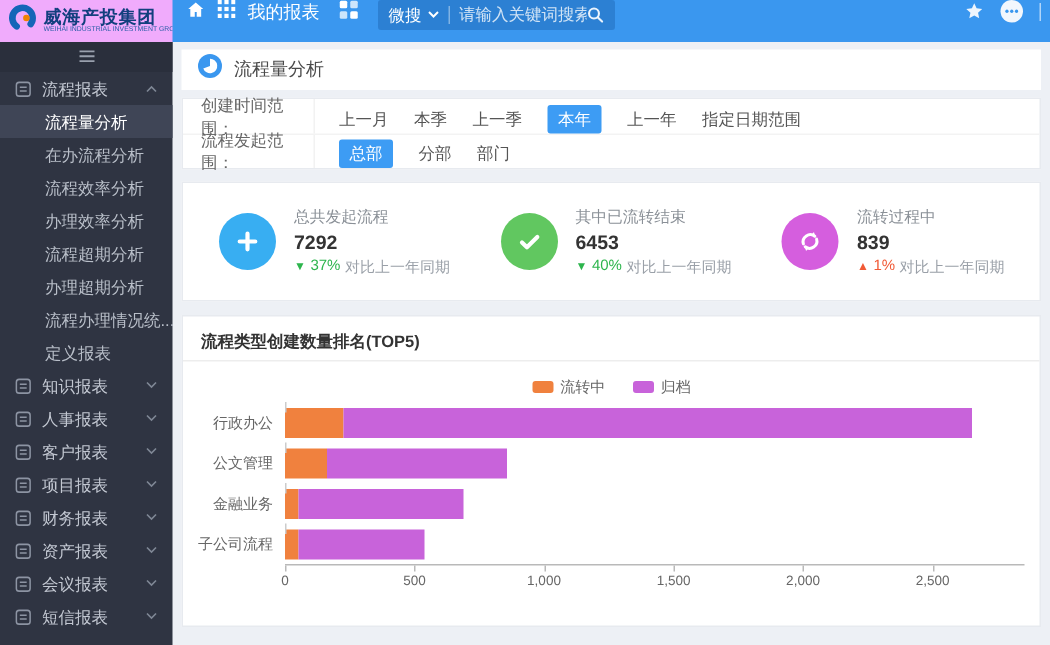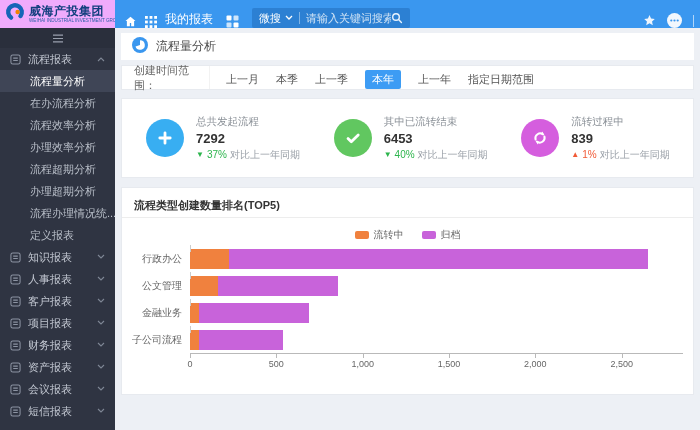--- a/index.html
+++ b/index.html
@@ -6,21 +6,21 @@
   html,body { width:700px; height:430px; overflow:hidden; }
   body { font-family:"Liberation Sans","DejaVu Sans",sans-serif; background:#edf0f5; }
   .app { position:relative; width:700px; height:430px; }
 
   
   header { position:absolute; top:0; left:0; right:0; height:28px; background:#3a97ef; display:flex; z-index:3; }
   .logo { width:115px; height:28px; background:#f0abfc; display:flex; align-items:center; padding-left:5px; gap:4px; flex:none; }
   .logo-text { line-height:1; overflow:hidden; }
   .company { font-size:12px; font-weight:bold; color:#123f7e; white-space:nowrap; letter-spacing:.5px; }
   .company-sub { font-size:5px; color:#2b5ea8; white-space:nowrap; transform:scale(.92); transform-origin:left; margin-top:1px; }
-  .hdr-main { flex:1; display:flex; align-items:flex-end; color:#fff; padding-left:9px; }
+  .hdr-main { flex:1; display:flex; align-items:flex-start; color:#fff; padding-left:9px; }
   .hicon { display:flex; align-items:center; margin-right:8px; cursor:pointer; }
   .nav-label { font-size:12px; cursor:pointer; margin-right:13px; }
   .searchbox { display:flex; align-items:center; background:rgba(10,70,140,.28); border-radius:2px; height:20px; padding:0 7px; margin-left:5px; width:158px; }
   .scope { font-size:11px; cursor:pointer; }
   .schev { margin-left:4px; display:flex; cursor:pointer; }
   .vdiv { width:1px; height:12px; background:rgba(255,255,255,.4); margin:0 6px; }
   .searchbox input { flex:1; min-width:0; background:transparent; border:none; outline:none; color:#fff; font-size:11px; font-family:inherit; }
   .searchbox input::placeholder { color:rgba(255,255,255,.78); }
   .sico-btn { display:flex; cursor:pointer; }
   .hdr-right { margin-left:auto; display:flex; align-items:center; gap:11px; padding-right:6px; }
@@ -333,20 +333,28 @@
           <div class="flabel">创建时间范围：</div>
           <div class="fopts">
             <span class="fopt">上一月</span>
             <span class="fopt">本季</span>
             <span class="fopt">上一季</span>
             <span class="fopt sel">本年</span>
             <span class="fopt">上一年</span>
             <span class="fopt">指定日期范围</span>
           </div>
         </div>
+        <div class="frow">
+          <div class="flabel">流程发起范围：</div>
+          <div class="fopts">
+            <span class="fopt sel">总部</span>
+            <span class="fopt">分部</span>
+            <span class="fopt">部门</span>
+          </div>
+        </div>
       </div>
 
     <div class="stats-card card" id="stats">
         <div class="stat">
           <div class="sicon" style="background: rgb(56, 174, 242);">
             <svg width="18" height="18" viewBox="0 0 18 18">
               <path d="M9 3.8v10.4M3.8 9h10.4" stroke="#fff" stroke-width="2.8" stroke-linecap="round"></path>
             </svg>
           </div>
           <div class="sbody">

